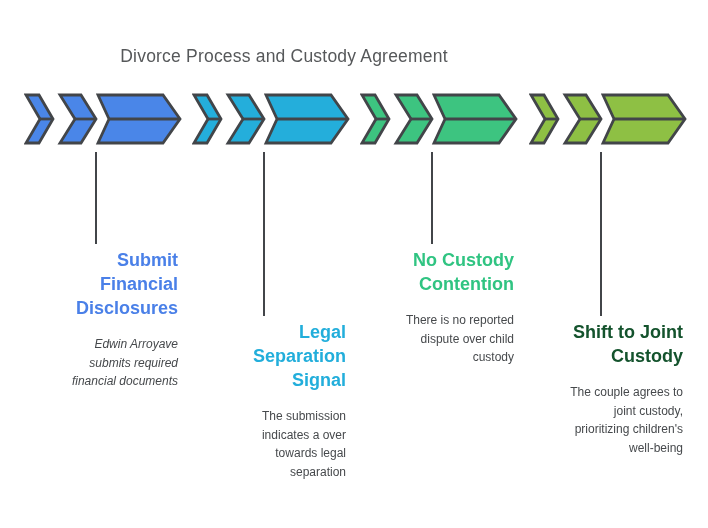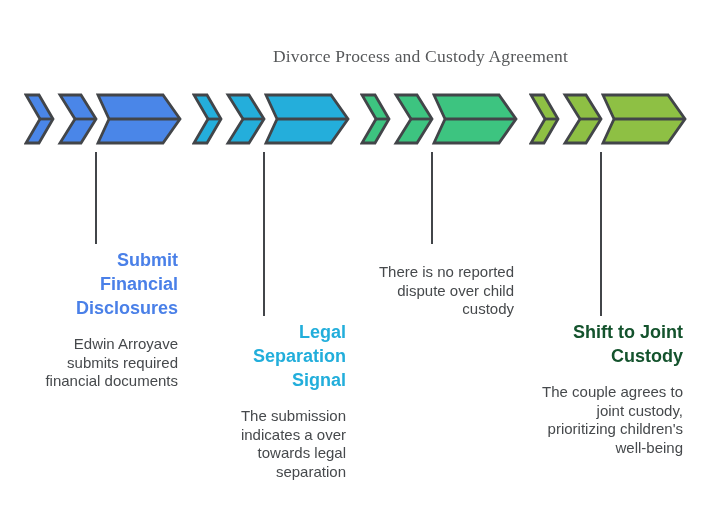--- a/index.html
+++ b/index.html
@@ -7,26 +7,25 @@
     width: 708px; height: 528px;
     background: #ffffff;
     font-family: "Liberation Sans", sans-serif;
     position: relative;
     overflow: hidden;
   }
   .title {
     position: absolute;
     top: 44px; left: 0;
     width: 568px;
-    text-align: right;
+    text-align: center;
     font-size: 17.5px;
     line-height: 24px;
     font-weight: 400;
     letter-spacing: 0.2px;
-    font-family: Liberation Serif, serif;
   }
   .chev {
     position: absolute;
     top: 93px;
     width: 158px; height: 52px;
   }
   .chev polygon {
     stroke: #424549;
     stroke-width: 2.8;
     stroke-linejoin: miter;
@@ -62,21 +61,21 @@
 
   .stepText h2 {
     margin: 0;
     font-size: 18px;
     line-height: 24px;
     font-weight: 700;
     white-space: pre-line;
   }
   .stepText p {
     margin: 15px 0 0 0;
-    font-size: 15px;
+    font-size: 12px;
     line-height: 18.6px;
     font-weight: 400;
     white-space: pre-line;
   }
 </style>
 </head>
 <body>
 
 <div class="title" style="color: rgb(86, 88, 90);">Divorce Process and Custody Agreement</div>
 
@@ -118,36 +117,38 @@
 
 <div id="c0" class="connector" style="background: rgb(66, 69, 73);"></div>
 <div id="c1" class="connector" style="background: rgb(66, 69, 73);"></div>
 <div id="c2" class="connector" style="background: rgb(66, 69, 73);"></div>
 <div id="c3" class="connector" style="background: rgb(66, 69, 73);"></div>
 
 <div id="t0" class="stepText">
   <h2 style="color: rgb(74, 128, 232);">Submit
 Financial
 Disclosures</h2>
-  <p style="color: rgb(70, 73, 76);">Edwin Arroyave
+  <p style="color: rgb(70, 73, 76); font-style: italic;">Edwin Arroyave
 submits required
 financial documents</p>
 </div>
 
 <div id="t1" class="stepText">
   <h2 style="color: rgb(34, 174, 219);">Legal
 Separation
 Signal</h2>
   <p style="color: rgb(70, 73, 76);">The submission
 indicates a over
 towards legal
 separation</p>
 </div>
 
 <div id="t2" class="stepText">
+  <h2 style="color: rgb(48, 196, 130);">No Custody
+Contention</h2>
   <p style="color: rgb(70, 73, 76);">There is no reported
 dispute over child
 custody</p>
 </div>
 
 <div id="t3" class="stepText">
   <h2 style="color: #14532d;">Shift to Joint
 Custody</h2>
   <p style="color: rgb(70, 73, 76);">The couple agrees to
 joint custody,

